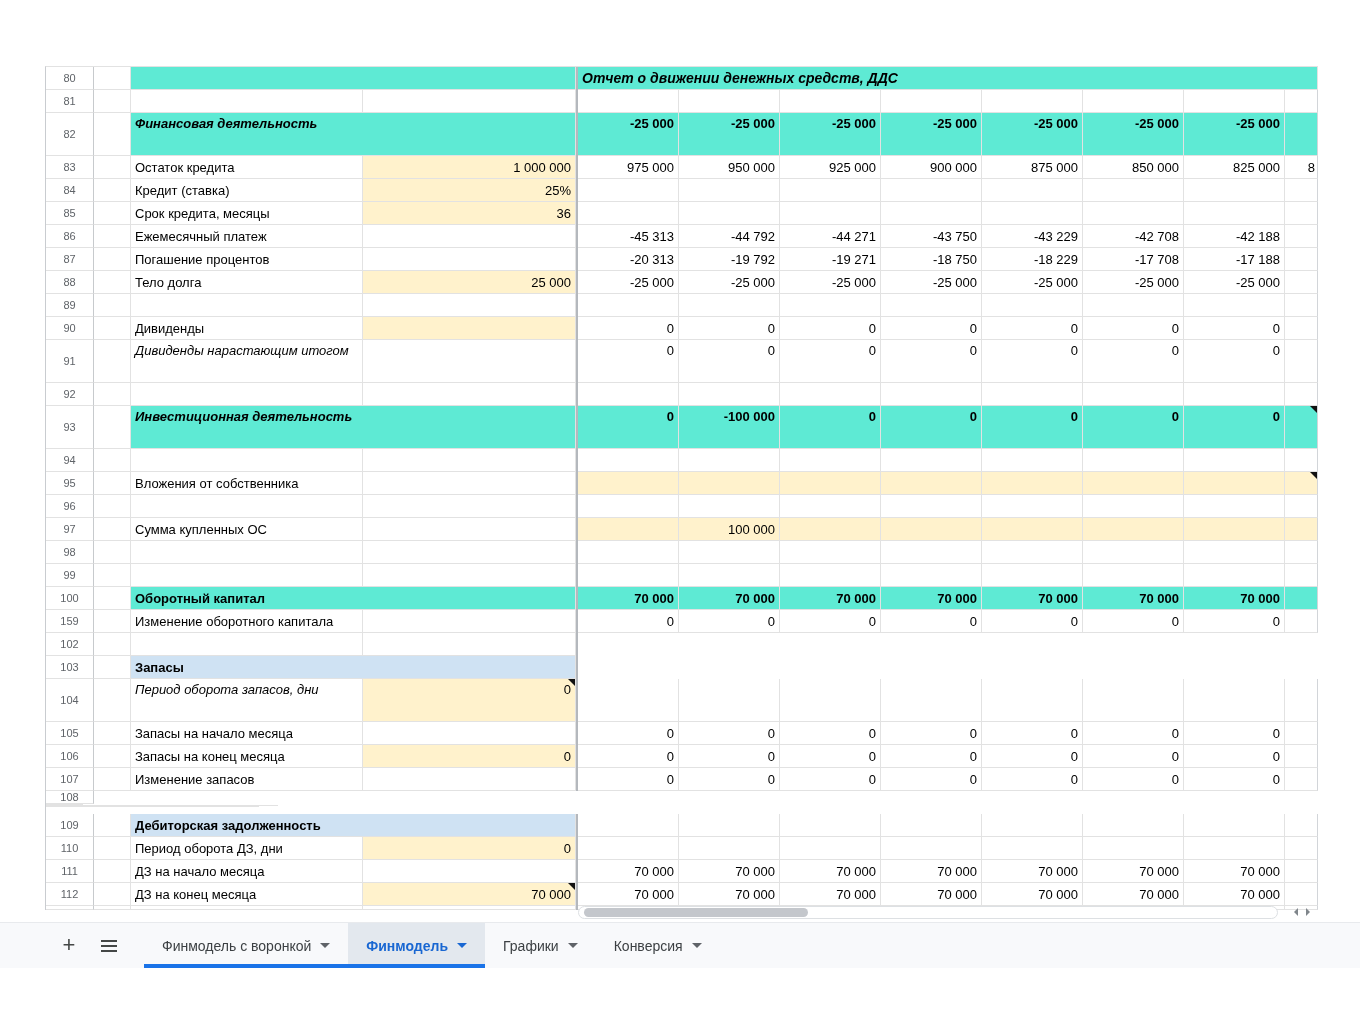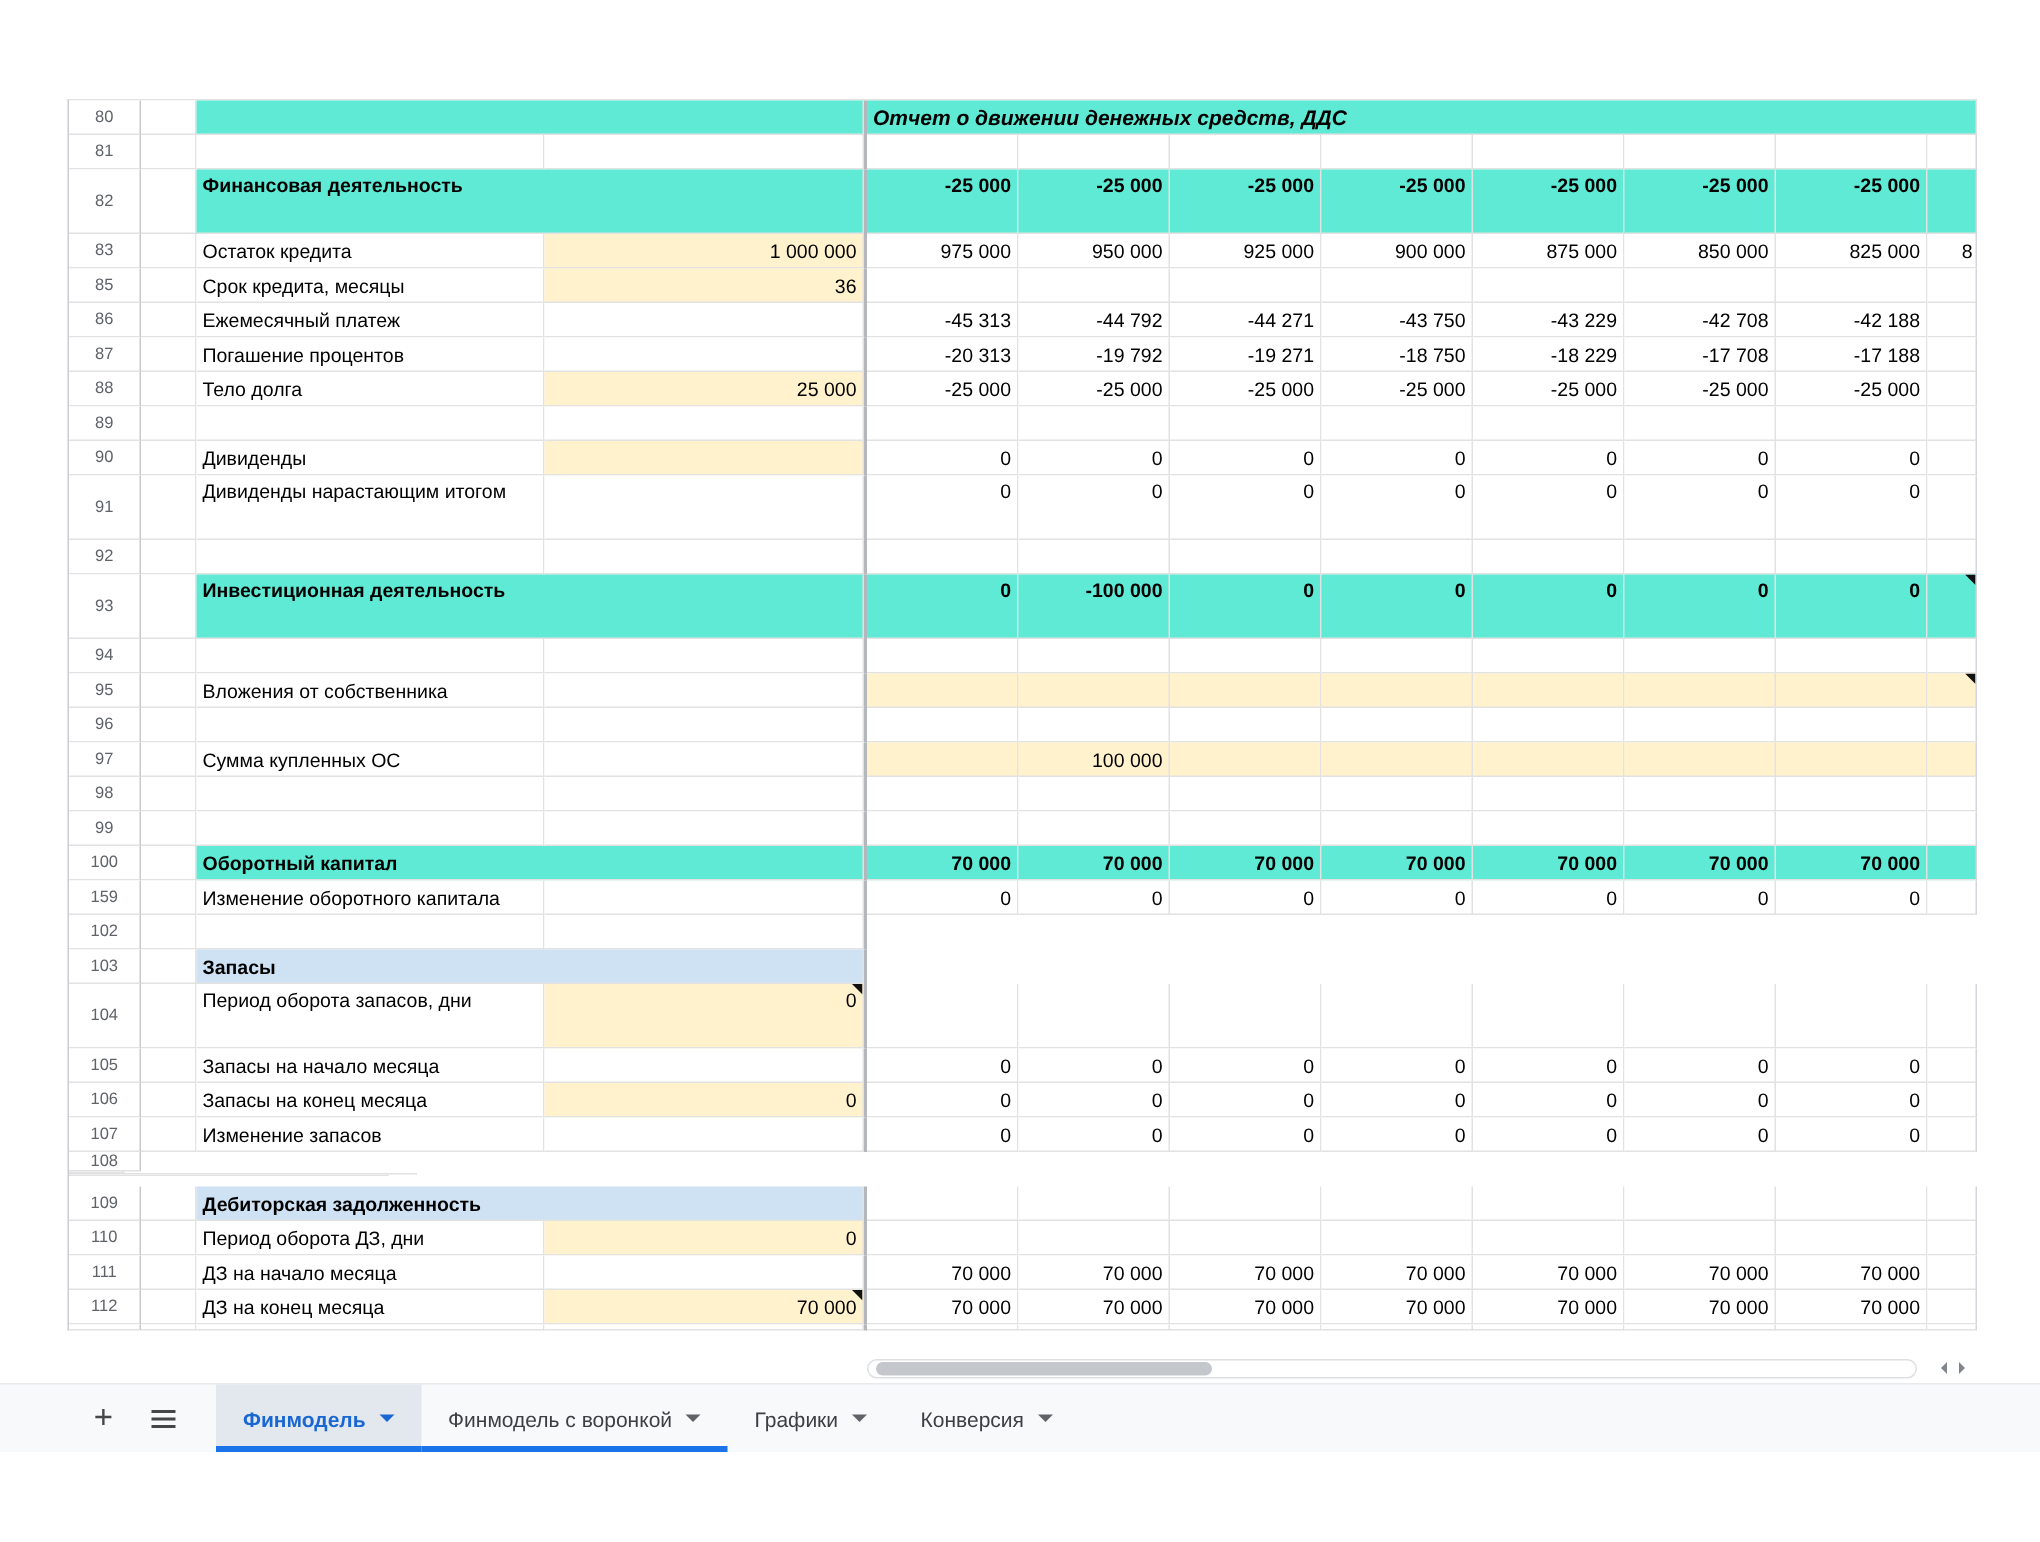--- a/index.html
+++ b/index.html
@@ -18,21 +18,21 @@
   .cb   { width:232px; white-space:nowrap; }
   .cc   { width:213px; }
   .cbc  { width:445px; }
   .dc   { width:101px; }
   .dwide{ width:740px; font-weight:700; font-style:italic; font-size:14px; white-space:nowrap; }
   .sliver { width:33px; border-right:1px solid #d2d5d9; }
   .num  { justify-content:flex-end; }
   .bold { font-weight:700; }
   .top  { align-items:flex-start; padding-top:3px; }
   .wrap { align-items:flex-start; white-space:normal; line-height:20px; padding-top:1px; }
-  .wrap .lbl { display:block; width:224px; }
+  .wrap .lbl { display:block; width:224px;font-style:italic; }
   .fill-green { background:#5eead4; }
   .fill-yellow{ background:#fff2cc; }
   .fill-blue  { background:#cfe2f3; }
   .nogrid { border-right-color:transparent; border-bottom-color:transparent; }
   .note::after { content:""; position:absolute; top:0; right:0;
                  border-top:7px solid #111; border-left:7px solid transparent; }
   .fdiv { flex:none; width:2px; background:#b4b8bd; }
 
   
   .hscroll { position:absolute; left:578px; top:905px; width:739px; height:14px; display:flex; align-items:center; }
@@ -113,20 +113,35 @@
         <div class="cell dc num">975 000</div>
         <div class="cell dc num">950 000</div>
         <div class="cell dc num">925 000</div>
         <div class="cell dc num">900 000</div>
         <div class="cell dc num">875 000</div>
         <div class="cell dc num">850 000</div>
         <div class="cell dc num">825 000</div>
         <div class="cell sliver num" style="padding-right: 2px;">8</div>
       </div>
       <div class="grid-row" style="height: 23px;">
+        <div class="cell rh">84</div>
+        <div class="cell ca"></div>
+        <div class="cell cb">Кредит (ставка)</div>
+        <div class="cell cc num fill-yellow">25%</div>
+        <div class="fdiv"></div>
+        <div class="cell dc num"></div>
+        <div class="cell dc num"></div>
+        <div class="cell dc num"></div>
+        <div class="cell dc num"></div>
+        <div class="cell dc num"></div>
+        <div class="cell dc num"></div>
+        <div class="cell dc num"></div>
+        <div class="cell sliver num" style="padding-right: 2px;"></div>
+      </div>
+      <div class="grid-row" style="height: 23px;">
         <div class="cell rh">85</div>
         <div class="cell ca"></div>
         <div class="cell cb">Срок кредита, месяцы</div>
         <div class="cell cc num fill-yellow">36</div>
         <div class="fdiv"></div>
         <div class="cell dc num"></div>
         <div class="cell dc num"></div>
         <div class="cell dc num"></div>
         <div class="cell dc num"></div>
         <div class="cell dc num"></div>
@@ -573,31 +588,31 @@
   </div>
 
   <div class="tabbar">
     <div class="tbtn first">
       <span class="plus">+</span>
     </div>
     <div class="tbtn">
       <span class="burger"></span>
     </div>
     <div class="tabs">
+        <div class="tab">
+          <div class="tlabel">Финмодель с воронкой</div>
+          <div class="caret"></div>
+          <div class="bar"></div>
+        </div>
         <div class="tab active">
           <div class="tlabel">Финмодель</div>
           <div class="caret"></div>
           <div class="bar"></div>
         </div>
         <div class="tab">
-          <div class="tlabel">Финмодель с воронкой</div>
-          <div class="caret"></div>
-          <div class="bar"></div>
-        </div>
-        <div class="tab">
           <div class="tlabel">Графики</div>
           <div class="caret"></div>
         </div>
         <div class="tab">
           <div class="tlabel">Конверсия</div>
           <div class="caret"></div>
         </div>
       </div>
   </div>
 

